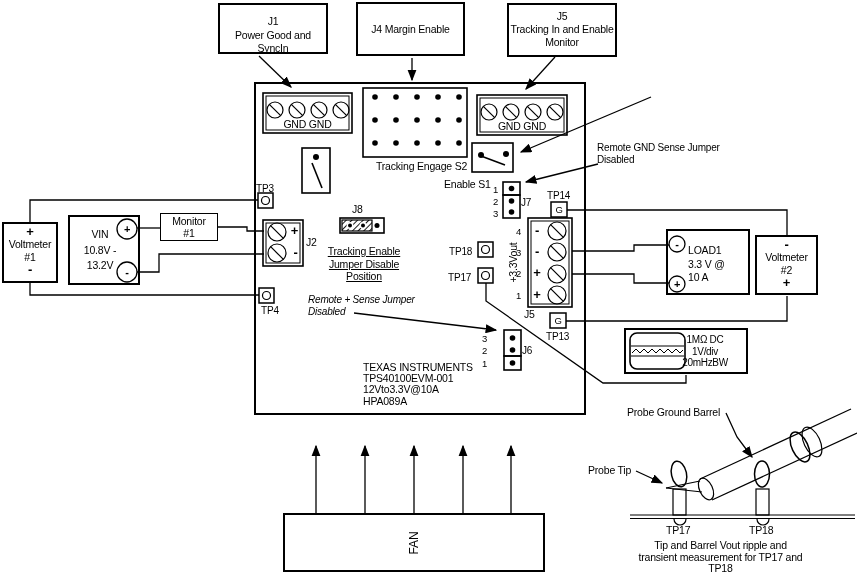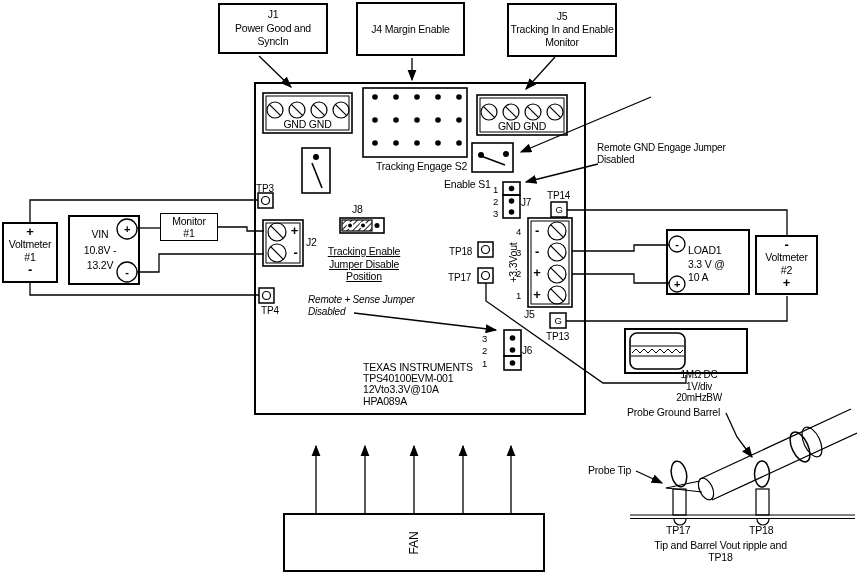--- a/index.html
+++ b/index.html
@@ -221,21 +221,21 @@
       <line x1="700" y1="479" x2="851" y2="409" stroke-width="1.2"></line>
       <line x1="712" y1="500" x2="857" y2="433" stroke-width="1.2"></line>
       <ellipse cx="706" cy="489" rx="6.5" ry="11.5" stroke-width="1.2" transform="rotate(-25 706 489)"></ellipse>
       <ellipse cx="800" cy="447" rx="8" ry="16" stroke-width="1.5" transform="rotate(-25 800 447)"></ellipse>
       <ellipse cx="812" cy="442" rx="8" ry="16" stroke-width="1.2" transform="rotate(-25 812 442)"></ellipse>
       <line x1="700" y1="481" x2="666" y2="488" stroke-width="1.2"></line>
       <line x1="702" y1="492" x2="666" y2="488" stroke-width="1.2"></line>
     </g>
   </svg>
 
-  <div class="box" style="left:218px;top:3px;width:110px;height:51px;padding-top:3px;font-size:10.5px;line-height:13.5px;">
+  <div class="box" style="left:218px;top:3px;width:110px;height:51px;padding-top:10px;font-size:10.5px;line-height:13.5px;">
     <div>J1</div>
     <div>Power Good and SyncIn</div>
   </div>
   <div class="box" style="left:356px;top:2px;width:109px;height:54px;justify-content:center;font-size:10.5px;">
     <div>J4 Margin Enable</div>
   </div>
   <div class="box" style="left:507px;top:3px;width:110px;height:54px;padding-top:5px;font-size:10.5px;line-height:13px;">
     <div>J5</div>
     <div>Tracking In and Enable</div>
     <div>Monitor</div>
@@ -274,21 +274,21 @@
   <div class="abs csign" style="left:672px;top:278px;width:10px;">+</div>
 
   <div class="box" style="left:755px;top:235px;width:63px;height:60px;padding-top:2px;font-size:10.5px;line-height:13px;">
     <div class="sign">-</div>
     <div>Voltmeter</div>
     <div>#2</div>
     <div class="sign">+</div>
   </div>
 
   <div class="box" style="left:624px;top:328px;width:124px;height:46px;">
-    <div class="abs" style="left:44px;top:4px;width:58px;text-align:center;font-size:10px;line-height:11.5px;letter-spacing:-0.3px;margin-top:35px;">
+    <div class="abs" style="left:50px;top:4px;width:58px;text-align:center;font-size:10px;line-height:11.5px;letter-spacing:-0.3px;">
       <div>1MΩ DC</div>
       <div>1V/div</div>
       <div>20mHzBW</div>
     </div>
   </div>
 
   <div class="box" style="left:283px;top:513px;width:262px;height:59px;justify-content:center;">
     <span class="rot" style="font-size:12px;">FAN</span>
   </div>
 
@@ -338,30 +338,31 @@
   <div class="abs ctr s95" style="left:550px;top:315px;width:16px;">G</div>
 
   <div class="abs" style="left:363px;top:362px;width:112px;font-size:10.5px;line-height:11.2px;">
     <div>TEXAS  INSTRUMENTS</div>
     <div>TPS40100EVM-001</div>
     <div>12Vto3.3V@10A</div>
     <div>HPA089A</div>
   </div>
 
   <div class="abs" style="left:597px;top:142px;width:130px;font-size:10px;line-height:11.5px;">
-    <div>Remote GND Engage Jumper</div>
+    <div>Remote GND Sense Jumper</div>
     <div>Disabled</div>
   </div>
   <div class="abs" style="left:308px;top:294px;width:120px;font-size:10px;line-height:11.5px;font-style:italic;">
     <div>Remote + Sense Jumper</div>
     <div>Disabled</div>
   </div>
 
   <div class="lbl" style="left:627px;top:407px;">Probe Ground Barrel</div>
   <div class="lbl" style="left:588px;top:465px;">Probe Tip</div>
   <div class="lbl" style="left:666px;top:525px;">TP17</div>
   <div class="lbl" style="left:749px;top:525px;">TP18</div>
   <div class="abs ctr" style="left:618px;top:540px;width:205px;font-size:10.5px;line-height:11.5px;">
     <div>Tip and Barrel Vout ripple and</div>
+    <div>transient measurement for TP17 and</div>
     <div>TP18</div>
   </div>
 
 </div>
 
 </body></html>

